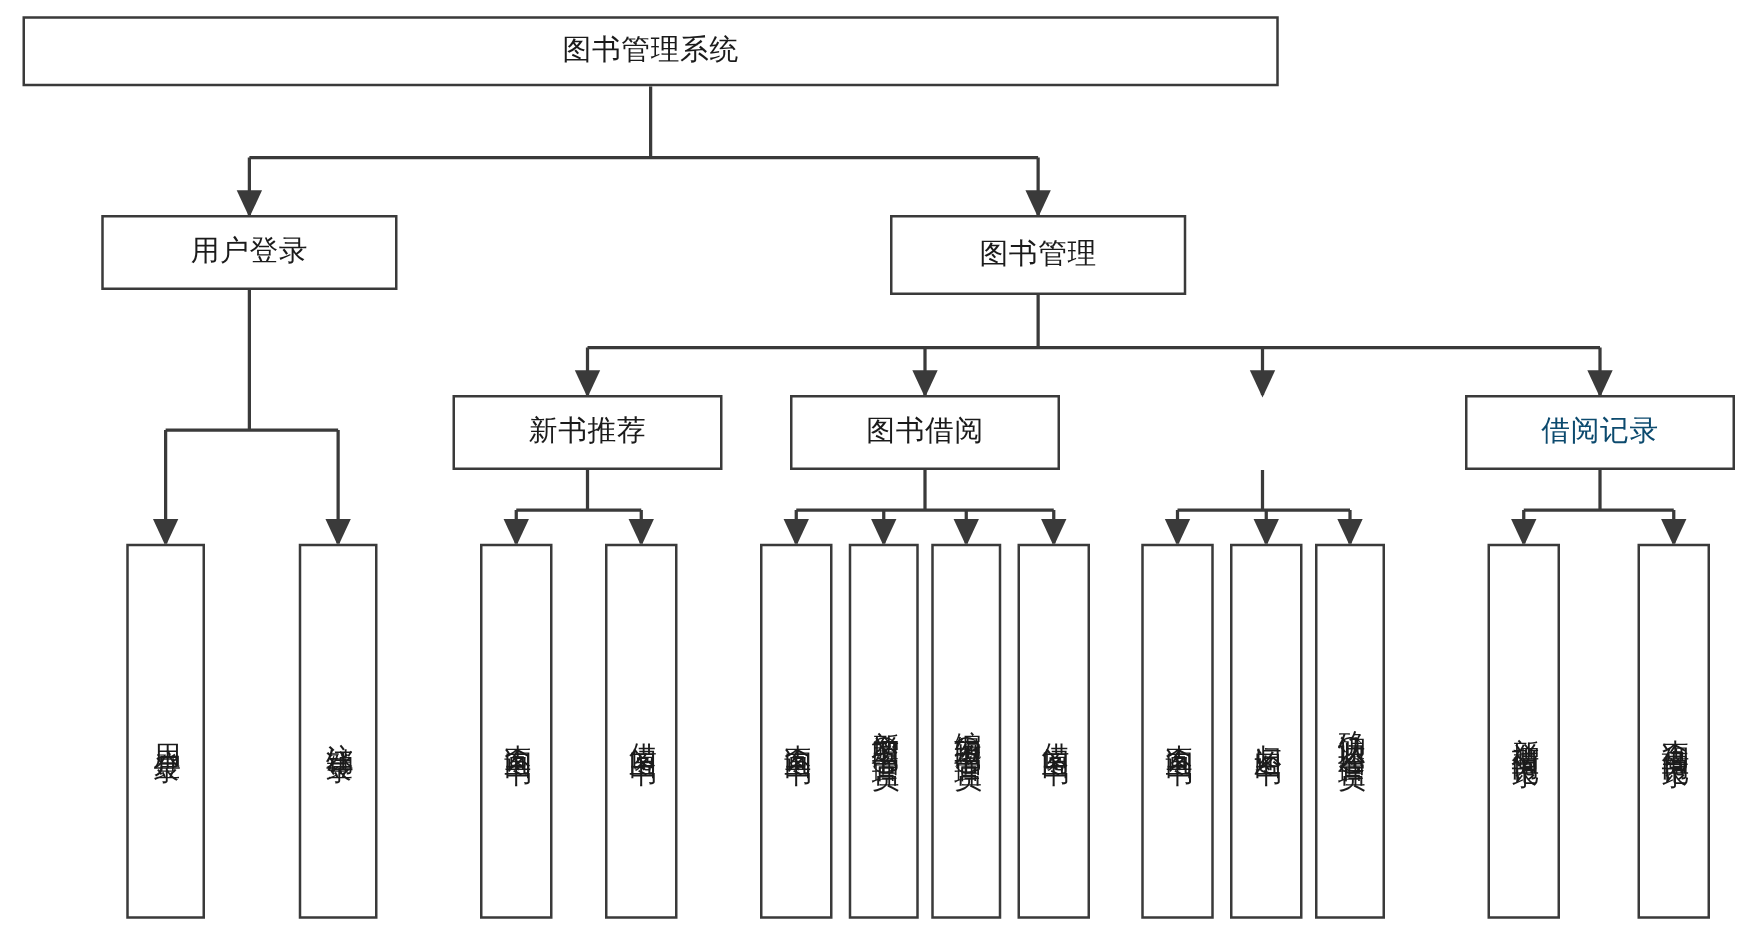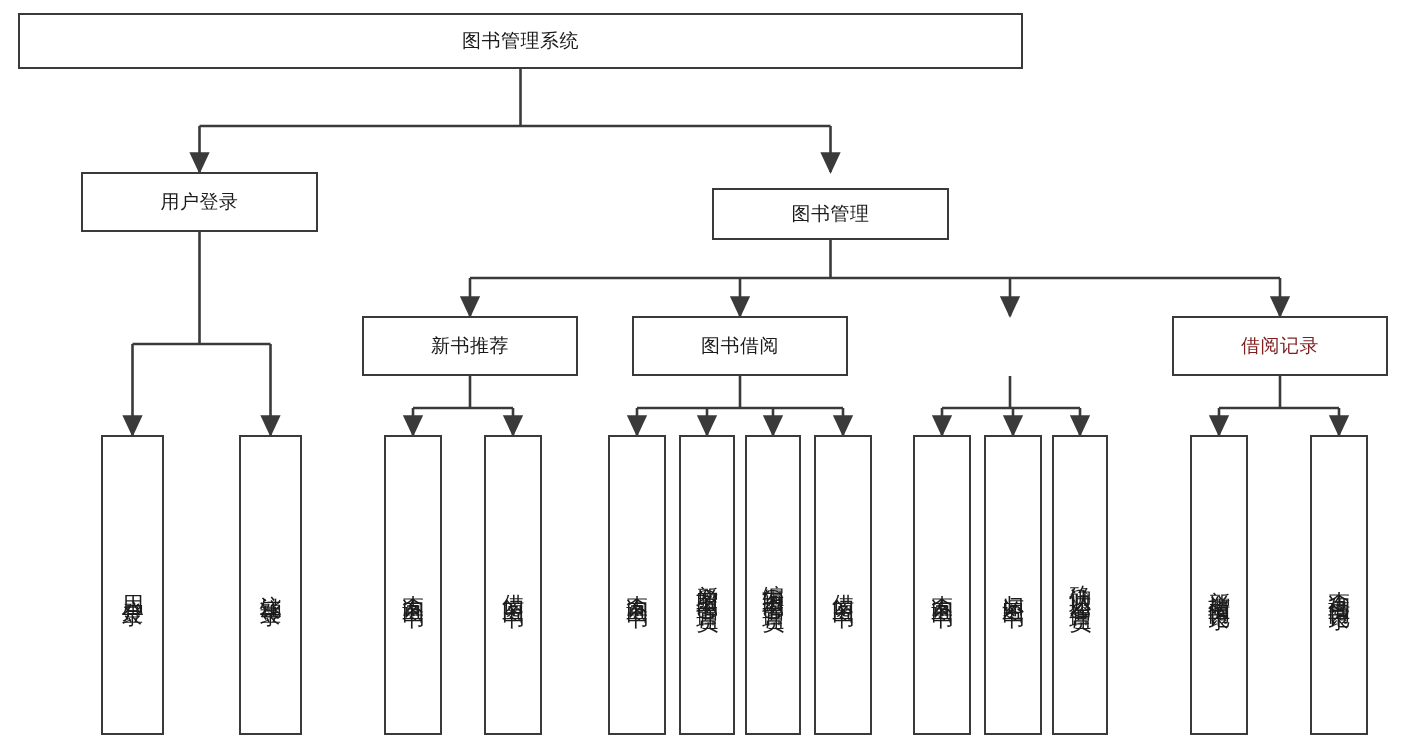--- a/index.html
+++ b/index.html
@@ -30,21 +30,21 @@
     position: absolute;
     box-sizing: border-box;
     background: #ffffff;
     border: 2.5px solid #3a3a3a;
     display: flex;
     align-items: center;
     justify-content: center;
     z-index: 3;
   }
   .node .node-label {
-    font-size: 19px;
+    font-size: 23px;
     line-height: 1.12;
     color: #1b1b1b;
     letter-spacing: 0.5px;
     white-space: nowrap;
     text-align: center;
   }
   
   .node.vertical {
     align-items: center;
     justify-content: center;
@@ -118,32 +118,32 @@
       </g>
   </svg>
 
   <div class="node horizontal" style="left: 18px; top: 13px; width: 1005px; height: 56px; border-color: rgb(58, 58, 58); background: rgb(255, 255, 255);">
     <span class="node-label" style="color: rgb(27, 27, 27);">图书管理系统</span>
   </div>
 
   <div class="node horizontal" style="left: 81px; top: 172px; width: 237px; height: 60px; border-color: rgb(58, 58, 58); background: rgb(255, 255, 255);">
     <span class="node-label" style="color: rgb(27, 27, 27);">用户登录</span>
   </div>
-  <div class="node horizontal" style="left: 712px; top: 188px; width: 237px; height: 52px; border-color: rgb(58, 58, 58); background: rgb(255, 255, 255);">
+  <div class="node horizontal" style="left: 712px; top: 172px; width: 237px; height: 64px; border-color: rgb(58, 58, 58); background: rgb(255, 255, 255);">
     <span class="node-label" style="color: rgb(27, 27, 27);">图书管理</span>
   </div>
 
   <div class="node horizontal" style="left: 632px; top: 316px; width: 216px; height: 60px; border-color: rgb(58, 58, 58); background: rgb(255, 255, 255);">
     <span class="node-label" style="color: rgb(27, 27, 27);">图书借阅</span>
   </div>
   <div class="node horizontal" style="left: 362px; top: 316px; width: 216px; height: 60px; border-color: rgb(58, 58, 58); background: rgb(255, 255, 255);">
     <span class="node-label" style="color: rgb(27, 27, 27);">新书推荐</span>
   </div>
   <div class="node horizontal" style="left: 1172px; top: 316px; width: 216px; height: 60px; border-color: rgb(58, 58, 58); background: rgb(255, 255, 255);">
-    <span class="node-label" style="color: #7f1d1d;">借阅记录</span>
+    <span class="node-label" style="color: #0c4a6e;">借阅记录</span>
   </div>
 
   <div class="node vertical" style="left: 101px; top: 435px; width: 63px; height: 300px; border-color: rgb(58, 58, 58); background: rgb(255, 255, 255);">
     <span class="node-label" style="color: rgb(27, 27, 27);">用户登录</span>
   </div>
   <div class="node vertical" style="left: 239px; top: 435px; width: 63px; height: 300px; border-color: rgb(58, 58, 58); background: rgb(255, 255, 255);">
     <span class="node-label" style="color: rgb(27, 27, 27);">注销登录</span>
   </div>
   <div class="node vertical" style="left: 384px; top: 435px; width: 58px; height: 300px; border-color: rgb(58, 58, 58); background: rgb(255, 255, 255);">
     <span class="node-label" style="color: rgb(27, 27, 27);">查询图书</span>

